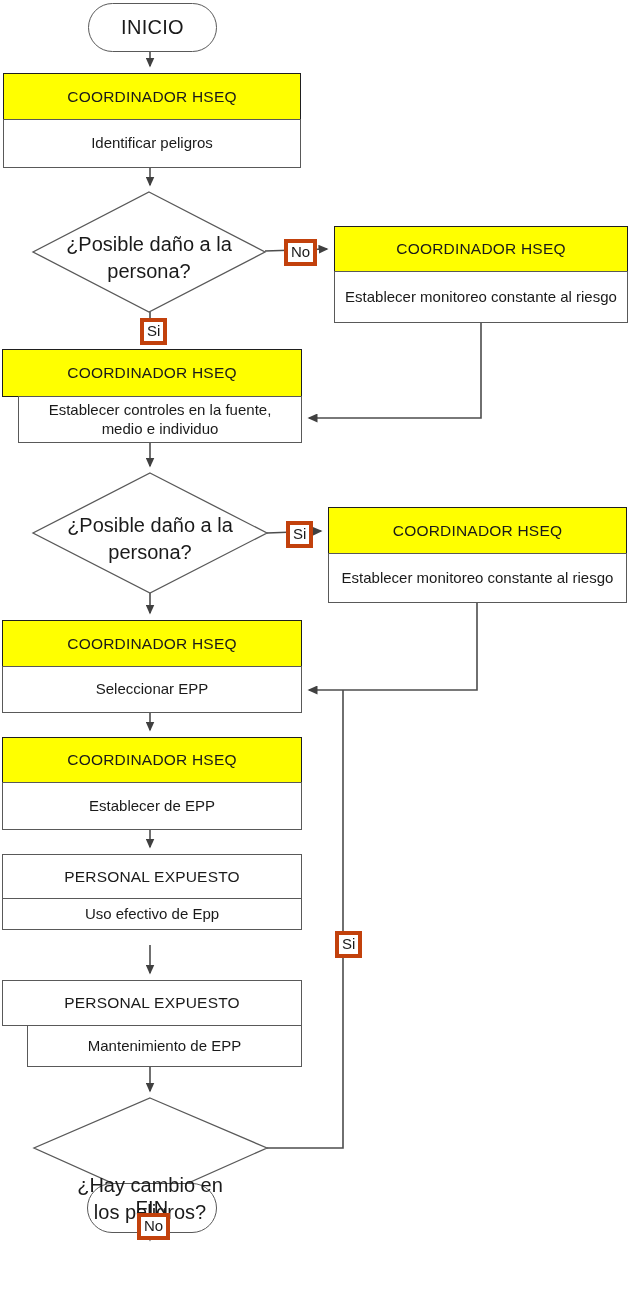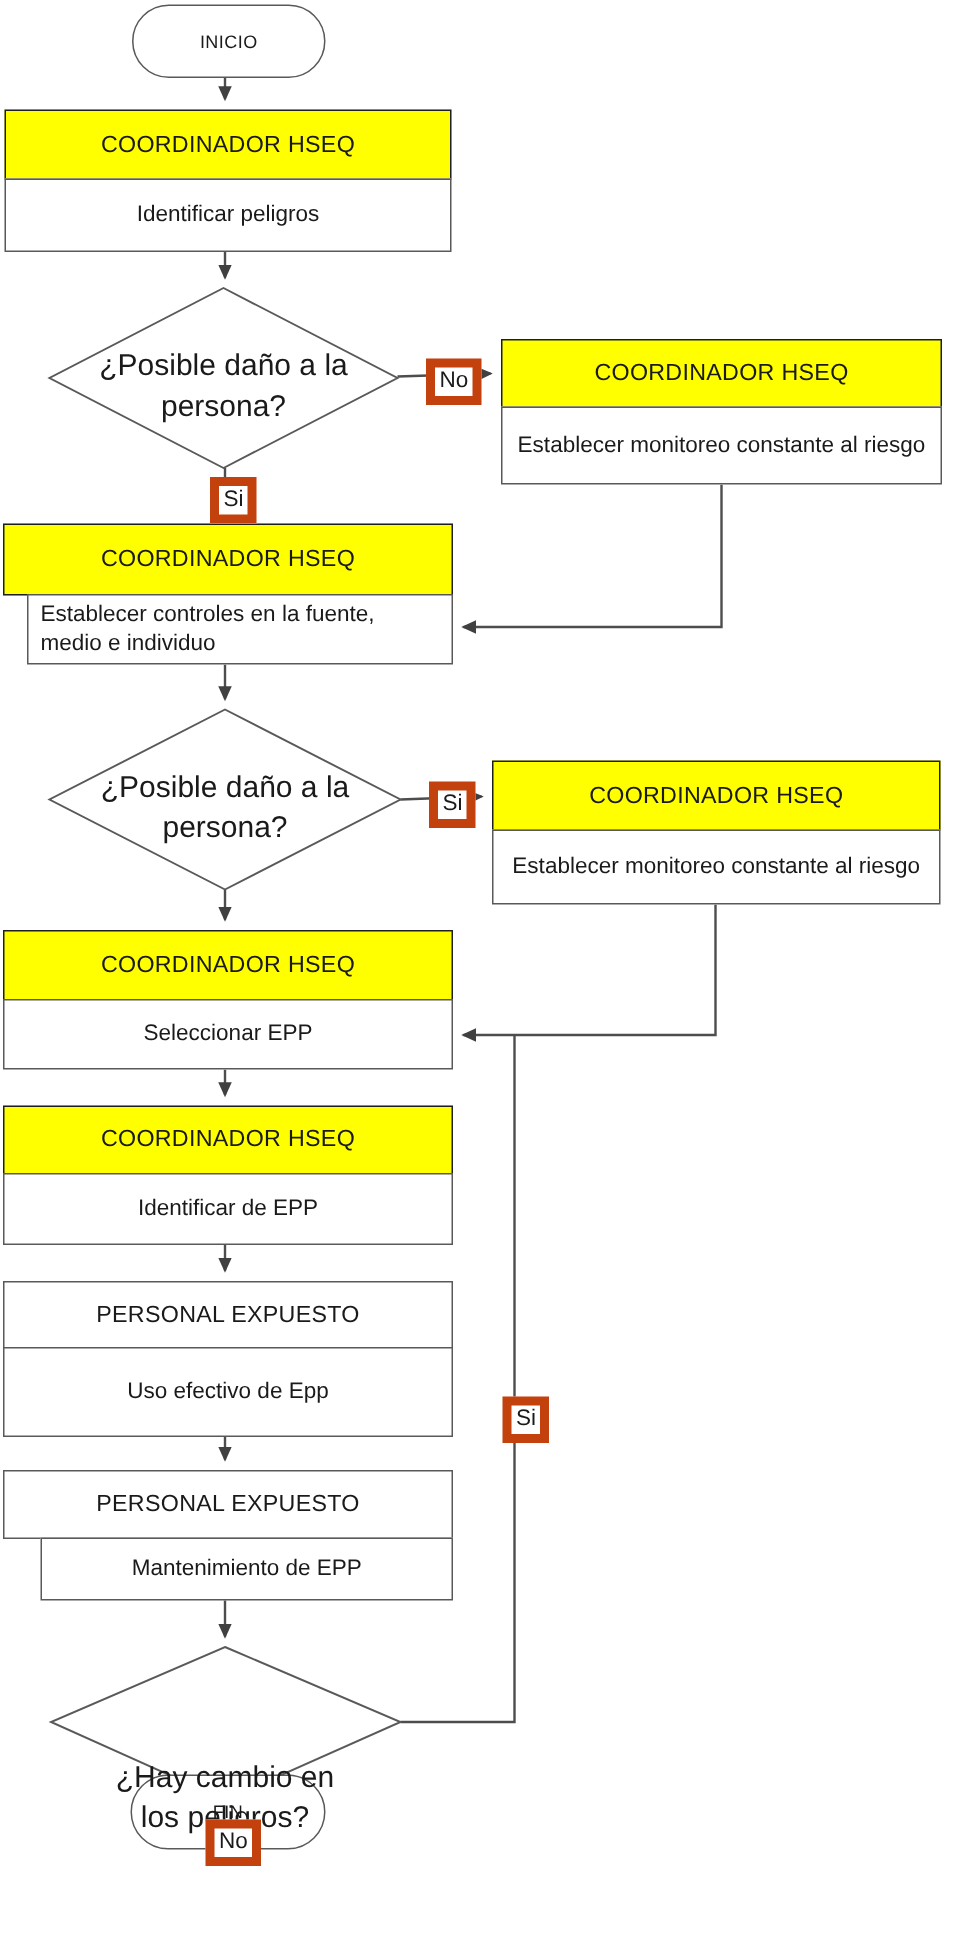--- a/index.html
+++ b/index.html
@@ -5,36 +5,36 @@
   html,body{margin:0;padding:0;background:#ffffff;}
   .canvas{
     position:relative;width:635px;height:1301px;background:#ffffff;
     font-family:"Liberation Sans","DejaVu Sans",sans-serif;
     color:#1a1a1a;overflow:hidden;
   }
   .wires{position:absolute;left:0;top:0;}
   .oval{
     position:absolute;box-sizing:border-box;border:1.4px solid #595959;
     border-radius:25px;background:#ffffff;display:flex;align-items:center;
-    justify-content:center;font-size:12px;letter-spacing:.3px;
+    justify-content:center;font-size:20px;letter-spacing:.3px;
   }
   .proc{position:absolute;box-sizing:border-box;display:flex;flex-direction:column;}
   .sect{
     box-sizing:border-box;display:flex;align-items:center;justify-content:center;
-    font-size:15px;line-height:1.25;padding:12px 8px;
+    text-align:center;font-size:15px;line-height:1.25;padding:12px 8px;
     background:#ffffff;border:1.2px solid #595959;
   }
   .sect.hdr{font-size:15.5px;letter-spacing:.2px;}
   .sect.yellow{background:#ffff00;border:1.6px solid #1f1f1f;}
   .sect+.sect{margin-top:-1px;}
   .dtext{
     position:absolute;width:170px;text-align:center;font-size:20px;line-height:1.35;
   }
   .elabel{
-    position:absolute;background:#ffffff;border:6px solid #c2410c;
+    position:absolute;background:#ffffff;border:4px solid #c2410c;
     font-size:15px;line-height:1.1;padding:1px 3px;text-align:center;
   }
 </style>
 </head>
 <body>
 
 <div class="canvas">
 
   <svg class="wires" width="635" height="1301" viewBox="0 0 635 1301">
     <defs>
@@ -79,26 +79,26 @@
     <div class="sect" style="height:47px;margin-left:16px;">Establecer controles en la fuente, medio e individuo</div>
   </div>
 
   <div class="proc" style="left:2px;top:620px;width:300px;">
     <div class="sect hdr yellow" style="height:47px;">COORDINADOR HSEQ</div>
     <div class="sect" style="height:47px;">Seleccionar EPP</div>
   </div>
 
   <div class="proc" style="left:2px;top:737px;width:300px;">
     <div class="sect hdr yellow" style="height:46px;">COORDINADOR HSEQ</div>
-    <div class="sect" style="height:48px;">Identificar de EPP</div>
+    <div class="sect" style="height:48px;">Establecer de EPP</div>
   </div>
 
   <div class="proc" style="left:2px;top:854px;width:300px;">
     <div class="sect hdr" style="height:45px;">PERSONAL EXPUESTO</div>
-    <div class="sect" style="height:60px;">Uso efectivo de Epp</div>
+    <div class="sect" style="height:32px;">Uso efectivo de Epp</div>
   </div>
 
   <div class="proc" style="left:2px;top:980px;width:300px;">
     <div class="sect hdr" style="height:46px;">PERSONAL EXPUESTO</div>
     <div class="sect" style="height:42px;margin-left:25px;">Mantenimiento de EPP</div>
   </div>
 
   <div class="proc" style="left:334px;top:226px;width:294px;">
     <div class="sect hdr yellow" style="height:46px;">COORDINADOR HSEQ</div>
     <div class="sect" style="height:52px;">Establecer monitoreo constante al riesgo</div>

